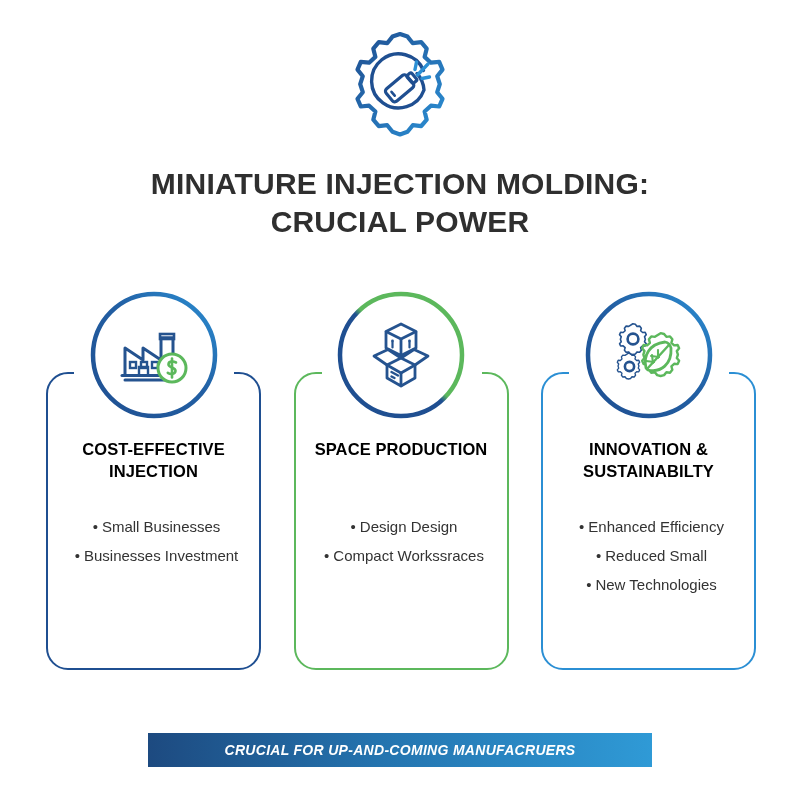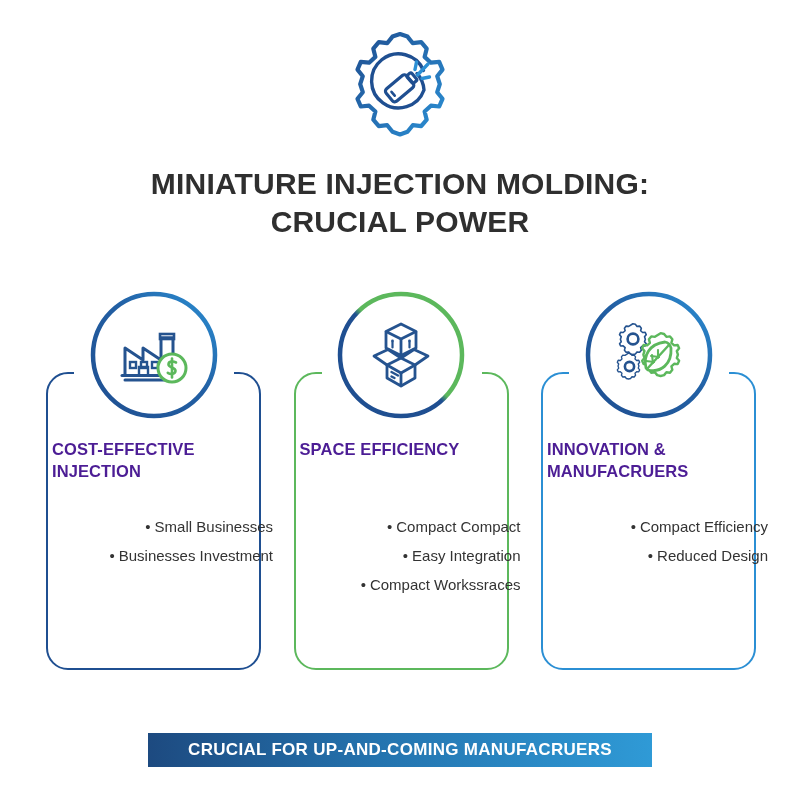--- a/index.html
+++ b/index.html
@@ -116,35 +116,35 @@
     z-index: 1;
     width: 74px;
     height: 74px;
   }
 
   .card-head {
     position: absolute;
     left: 6px;
     top: 148px;
     width: 203px;
-    text-align: left;
+    text-align: center;
     font-weight: bold;
     font-size: 16.5px;
     line-height: 22px;
-    color: #4c1d95;
+    color: #000000;
     z-index: 4;
     letter-spacing: 0.1px;
   }
 
   .card-list {
     position: absolute;
-    left: 20px;
+    left: 7px;
     top: 222px;
     width: 207px;
-    text-align: right;
+    text-align: center;
     z-index: 4;
   }
   .card-list .item {
     font-size: 15px;
     line-height: 29px;
     color: #333333;
     white-space: nowrap;
   }
   .card-list .item .dot {
     margin-right: 4px;
@@ -158,23 +158,24 @@
     width: 504px;
     height: 34px;
     background: linear-gradient(90deg, #1d4a80 0%, #2473ae 45%, #2f9ad6 100%);
     display: flex;
     align-items: center;
     justify-content: center;
   }
   .footer .footer-text {
     color: #ffffff;
     font-weight: bold;
-    font-size: 17px;
+    font-size: 14px;
     letter-spacing: 0.3px;
     white-space: nowrap;
+    font-style: italic;
   }
 </style>
 </head>
 <body>
 
 <div id="infographic">
 
   <div class="top-icon">
     <svg width="112" height="112" viewBox="0 0 112 112">
       <defs>
@@ -288,25 +289,24 @@
           <path d="M64 38 L50 31.5 L37 40 L51 47 Z" fill="none" stroke="#25538f" stroke-width="2.8" stroke-linejoin="round"></path>
 
           <path d="M23 47 V60 L37 68 V55" fill="none" stroke="#25538f" stroke-width="2.8" stroke-linejoin="round"></path>
           <path d="M51 47 V60 L37 68" fill="none" stroke="#25538f" stroke-width="2.8" stroke-linejoin="round"></path>
           <path d="M23 47 L37 55 L51 47" fill="none" stroke="#25538f" stroke-width="2.8" stroke-linejoin="round"></path>
           <line x1="27.5" y1="54" x2="34" y2="57.5" stroke="#25538f" stroke-width="2.4" stroke-linecap="round"></line>
           <line x1="27.5" y1="58.5" x2="30.5" y2="60" stroke="#25538f" stroke-width="2.4" stroke-linecap="round"></line>
         </svg>
       </div>
       <div class="card-head">
-        <span>SPACE EFFICIENCY</span>
+        <span>SPACE PRODUCTION</span>
       </div>
       <div class="card-list">
-        <div class="item"><span class="dot">•</span><span>Compact Compact</span></div>
-        <div class="item"><span class="dot">•</span><span>Easy Integration</span></div>
+        <div class="item"><span class="dot">•</span><span>Design Design</span></div>
         <div class="item"><span class="dot">•</span><span>Compact Workssraces</span></div>
       </div>
     </div>
 
     <div class="card-wrap lightblue">
       <div class="card-box"></div>
       <div class="card-notch"></div>
       <div class="circle">
         <svg class="ring" viewBox="0 0 130 130">
           <defs>
@@ -355,25 +355,26 @@
           <path d="M53 24 C37 26 31 38 34 50 C34 50 35.5 51.5 36 52 C49 55 60 46 59 30 C58.2 27 56 24.6 53 24 Z" fill="#ffffff" stroke="#5cb85c" stroke-width="2.8" stroke-linejoin="round"></path>
           <line x1="35" y1="51" x2="56" y2="28" stroke="#5cb85c" stroke-width="2.4" stroke-linecap="round"></line>
           <line x1="41" y1="45" x2="40" y2="37" stroke="#5cb85c" stroke-width="2.1" stroke-linecap="round"></line>
           <line x1="46" y1="40" x2="46" y2="32" stroke="#5cb85c" stroke-width="2.1" stroke-linecap="round"></line>
           <line x1="42" y1="44" x2="34" y2="43" stroke="#5cb85c" stroke-width="2.1" stroke-linecap="round"></line>
           <line x1="47" y1="39" x2="39" y2="38" stroke="#5cb85c" stroke-width="2.1" stroke-linecap="round"></line>
         </svg>
       </div>
       <div class="card-head">
         <span>INNOVATION &amp;</span><br>
-        <span>MANUFACRUERS</span>
+        <span>SUSTAINABILTY</span>
       </div>
       <div class="card-list">
-        <div class="item"><span class="dot">•</span><span>Compact Efficiency</span></div>
-        <div class="item"><span class="dot">•</span><span>Reduced Design</span></div>
+        <div class="item"><span class="dot">•</span><span>Enhanced Efficiency</span></div>
+        <div class="item"><span class="dot">•</span><span>Reduced Small</span></div>
+        <div class="item"><span class="dot">•</span><span>New Technologies</span></div>
       </div>
     </div>
 
   </div>
 
   <div class="footer">
     <span class="footer-text">CRUCIAL FOR UP-AND-COMING MANUFACRUERS</span>
   </div>
 
 </div>

